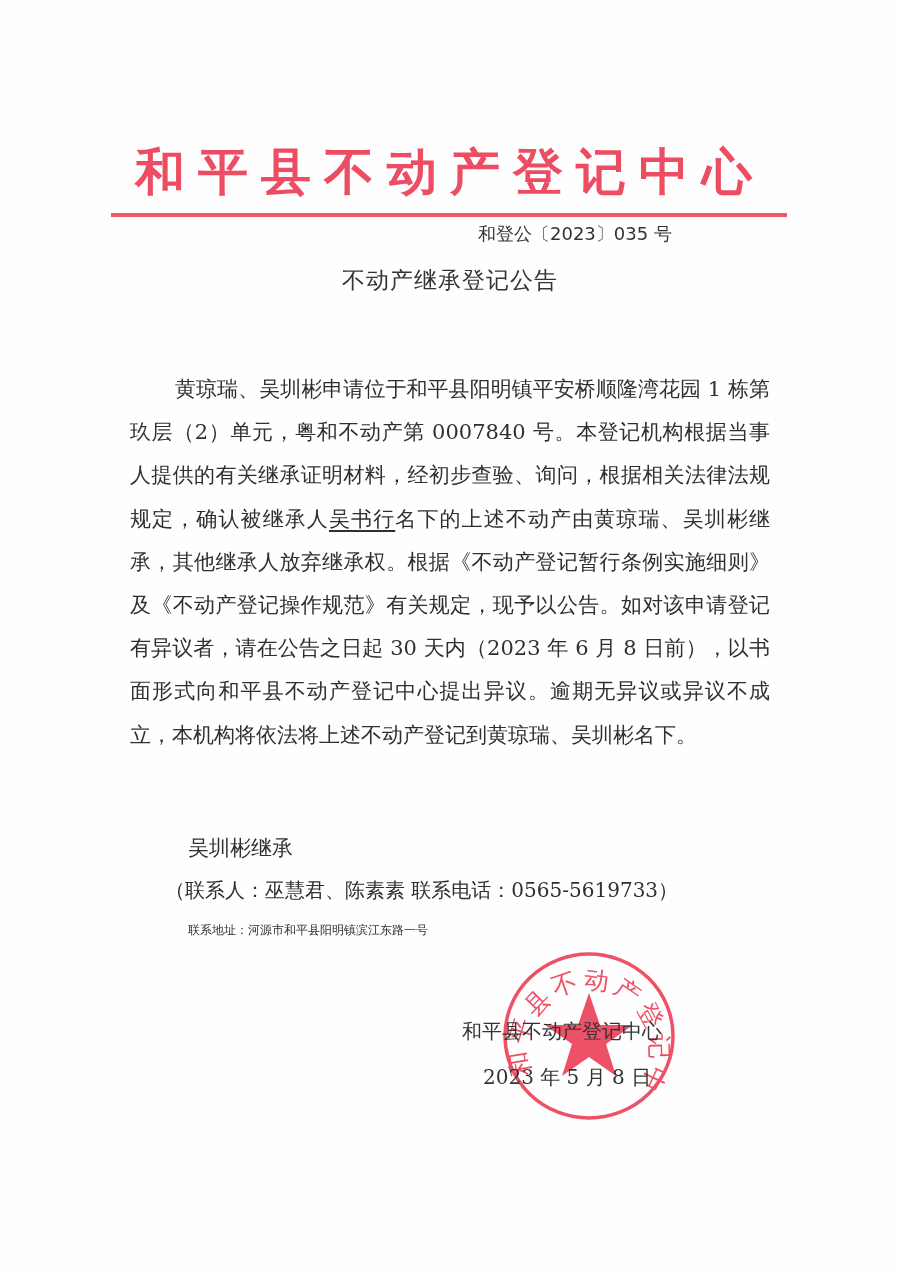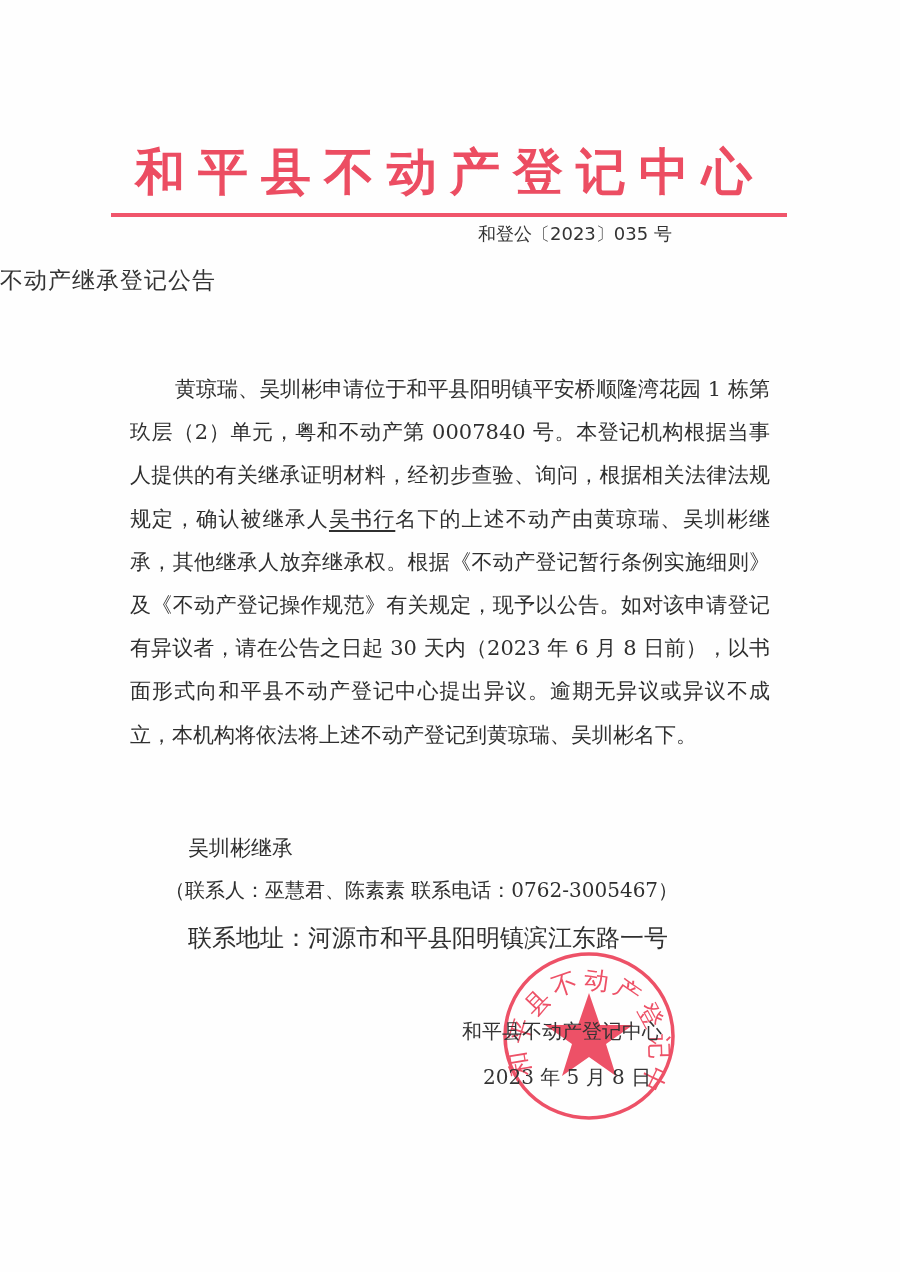--- a/index.html
+++ b/index.html
@@ -6,32 +6,32 @@
   body { width: 900px; height: 1272px; position: relative; overflow: hidden;
          font-family: "DejaVu Serif", "Liberation Serif", serif; color: #2b2b2b; }
   .page { position: absolute; left: 0; top: 0; width: 900px; height: 1272px; background: #fefefe; }
 
   .masthead { position: absolute; left: 112px; top: 136px; width: 676px; text-align: center;
               font-family: "DejaVu Serif", "Liberation Serif", serif; font-weight: bold;
               font-size: 50px; letter-spacing: 13px; color: #ec4d62; line-height: 72px; white-space: nowrap; }
   .red-rule { position: absolute; left: 111px; top: 213px; width: 676px; height: 4px; background: #f0556b; }
   .doc-number { position: absolute; left: 478px; top: 222px; font-family: "DejaVu Sans", "Liberation Sans", sans-serif;
                 font-size: 18px; color: #333; white-space: nowrap; text-align: center; }
-  .doc-title { position: absolute; left: 0; width: 900px; top: 265px; 
+  .doc-title { position: absolute; left: 0; width: 900px; top: 265px; text-align: center;
                font-family: "DejaVu Sans", "Liberation Sans", sans-serif; font-size: 23px; color: #333;
                letter-spacing: 1px; }
 
   .body-text { position: absolute; left: 118px; top: 356px; width: 664px;
                font-size: 21px; line-height: 43.2px; color: #2f2f2f; text-align: justify; }
   .body-text p { margin: 12px; text-indent: 45px; }
   .u { text-decoration: underline; text-underline-offset: 4px; }
 
   .closing { position: absolute; left: 188px; top: 834px; font-size: 21px; color: #2f2f2f; }
   .contact { position: absolute; left: 165px; top: 877px; font-size: 20px; color: #2f2f2f; white-space: nowrap; }
-  .address { position: absolute; left: 188px; top: 922px; font-size: 24px; color: #2f2f2f; white-space: nowrap; }
+  .address { position: absolute; left: 188px; top: 922px; font-size: 12px; color: #2f2f2f; white-space: nowrap; }
 
   .seal { position: absolute; left: 502px; top: 951px; width: 174px; height: 170px; opacity: 0.9; }
   .sig-org { position: absolute; left: 462px; top: 1018px; font-size: 20px; color: #333; white-space: nowrap; z-index: 2; }
   .sig-date { position: absolute; left: 483px; top: 1064px; font-size: 20px; color: #333; white-space: nowrap; z-index: 2; }
 </style>
 </head>
 <body>
 
 <div class="page">
 
@@ -39,21 +39,21 @@
   <div class="red-rule"></div>
   <div class="doc-number">和登公〔2023〕035 号</div>
 
   <div class="doc-title">不动产继承登记公告</div>
 
   <div class="body-text">
     <p><span>黄琼瑞、吴圳彬申请位于和平县阳明镇平安桥顺隆湾花园 1 栋第玖层（2）单元，粤和不动产第 0007840 号。本登记机构根据当事人提供的有关继承证明材料，经初步查验、询问，根据相关法律法规规定，确认被继承人</span><span class="u">吴书行</span><span>名下的上述不动产由黄琼瑞、吴圳彬继承，其他继承人放弃继承权。根据《不动产登记暂行条例实施细则》及《不动产登记操作规范》有关规定，现予以公告。如对该申请登记有异议者，请在公告之日起 30 天内（2023 年 6 月 8 日前），以书面形式向和平县不动产登记中心提出异议。逾期无异议或异议不成立，本机构将依法将上述不动产登记到黄琼瑞、吴圳彬名下。</span></p>
   </div>
 
   <div class="closing">吴圳彬继承</div>
-  <div class="contact">（联系人：巫慧君、陈素素  联系电话：0762-3005467）</div>
+  <div class="contact">（联系人：巫慧君、陈素素  联系电话：0565-5619733）</div>
   <div class="address">联系地址：河源市和平县阳明镇滨江东路一号</div>
 
   <svg class="seal" viewBox="0 0 174 170" xmlns="http://www.w3.org/2000/svg">
     <defs>
       <path id="sealArc" d="M 32 128 A 62 62 0 1 1 142 128" fill="none"></path>
     </defs>
     <ellipse cx="87" cy="85" rx="84" ry="82" fill="none" stroke="#ec3f57" stroke-width="3.5"></ellipse>
     <text font-family="DejaVu Serif, serif" font-size="25" fill="#ec3f57" letter-spacing="4">
       <textPath href="#sealArc" startOffset="2%">和平县不动产登记中心</textPath>
     </text>

